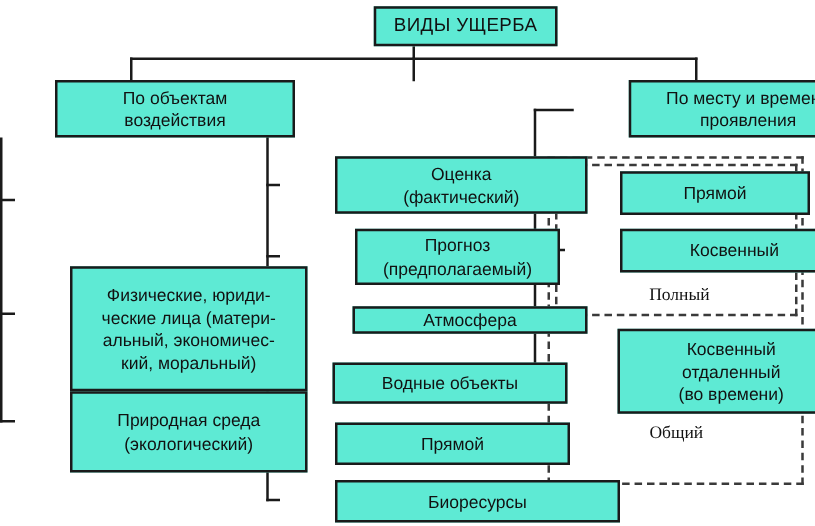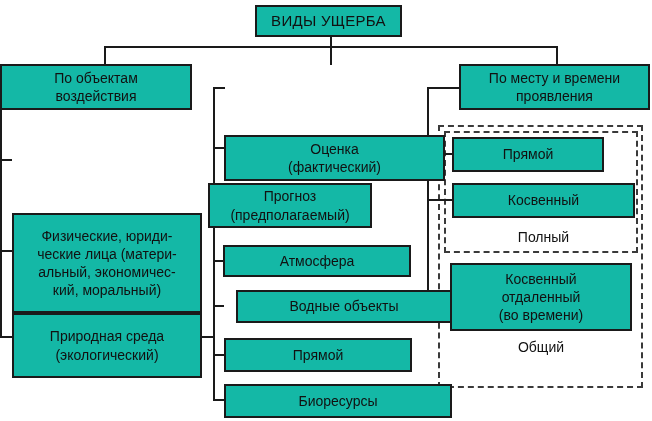--- a/index.html
+++ b/index.html
@@ -8,41 +8,43 @@
     width:652px;height:421px;
     background:#ffffff;
     font-family:"Liberation Sans","DejaVu Sans",sans-serif;
     color:#111111;
     overflow:hidden;
   }
   .box{
     position:absolute;
     box-sizing:border-box;
     border:2px solid #1a1a1a;
-    background:#14b8a6;
+    background:#5eead4;
     display:flex;align-items:center;justify-content:center;
     text-align:center;
     white-space:pre-line;
     font-size:14px;line-height:1.3;
     z-index:3;
+    margin-left:44px;
   }
   .title{font-size:15px;letter-spacing:0.3px;}
   .dashed{
     position:absolute;
     box-sizing:border-box;
     border:2px dashed #3a3a3a;
     background:transparent;
     z-index:1;
   }
   .lbl{
     position:absolute;
     display:flex;align-items:center;justify-content:center;
     text-align:center;
     font-size:14px;
     z-index:3;
+    font-family:Liberation Serif, serif;
   }
   .vline{position:absolute;width:2px;background:#1a1a1a;z-index:2;}
   .hline{position:absolute;height:2px;background:#1a1a1a;z-index:2;}
 </style>
 </head>
 <body>
 
 <div id="canvas">
 
   <div class="box title" style="left:255px;top:5px;width:147px;height:32px">ВИДЫ УЩЕРБА</div>
@@ -73,26 +75,26 @@
   <div class="vline" style="left:213px;top:87px;height:314px"></div>
   <div class="hline" style="left:213px;top:87px;width:12px"></div>
   <div class="hline" style="left:213px;top:147px;width:11px"></div>
   <div class="hline" style="left:213px;top:204px;width:11px"></div>
   <div class="hline" style="left:213px;top:260px;width:11px"></div>
   <div class="hline" style="left:213px;top:305px;width:11px"></div>
   <div class="hline" style="left:213px;top:354px;width:11px"></div>
   <div class="hline" style="left:213px;top:399px;width:11px"></div>
   <div class="hline" style="left:202px;top:336px;width:11px"></div>
 
-  <div class="box" style="left:224px;top:135px;width:221px;height:46px">Оценка
+  <div class="box" style="left:224px;top:125px;width:202px;height:46px">Оценка
 (фактический)</div>
-  <div class="box" style="left:208px;top:183px;width:164px;height:45px">Прогноз
+  <div class="box" style="left:240px;top:183px;width:164px;height:45px">Прогноз
 (предполагаемый)</div>
-  <div class="box" style="left:223px;top:245px;width:188px;height:32px">Атмосфера</div>
-  <div class="box" style="left:236px;top:290px;width:216px;height:33px">Водные объекты</div>
+  <div class="box" style="left:238px;top:245px;width:188px;height:22px">Атмосфера</div>
+  <div class="box" style="left:222px;top:290px;width:188px;height:33px">Водные объекты</div>
   <div class="box" style="left:224px;top:338px;width:188px;height:34px">Прямой</div>
   <div class="box" style="left:224px;top:384px;width:228px;height:34px">Биоресурсы</div>
 
   <div class="dashed" style="left:438px;top:125px;width:205px;height:263px"></div>
   <div class="dashed" style="left:444px;top:131px;width:194px;height:122px"></div>
 
   <div class="vline" style="left:427px;top:87px;height:211px"></div>
   <div class="hline" style="left:427px;top:87px;width:32px"></div>
   <div class="hline" style="left:427px;top:153px;width:25px"></div>
   <div class="hline" style="left:427px;top:199px;width:25px"></div>

